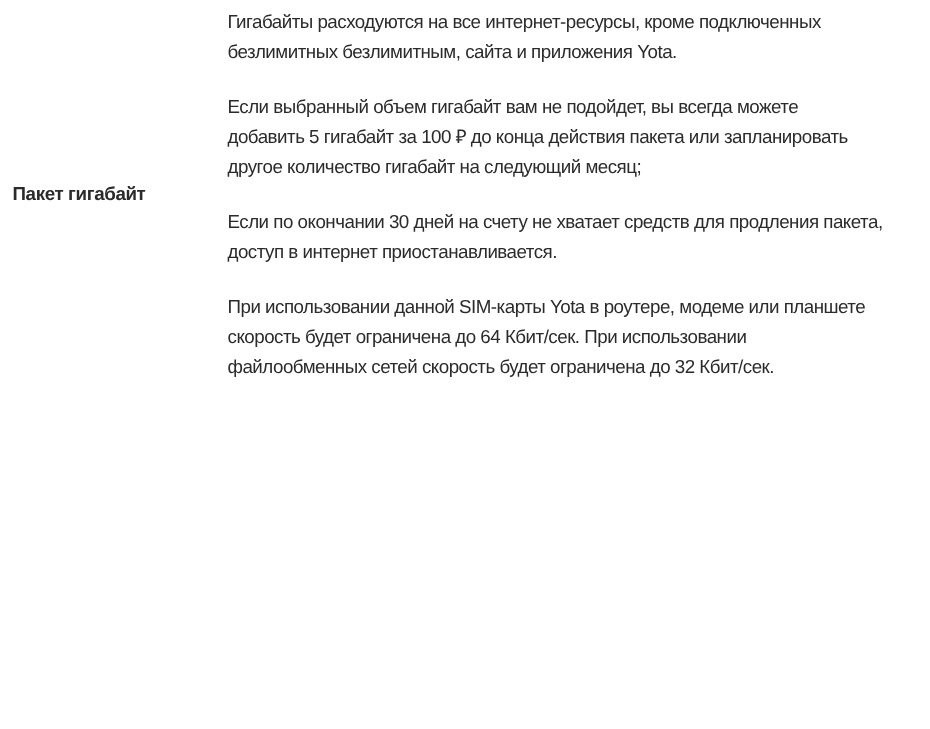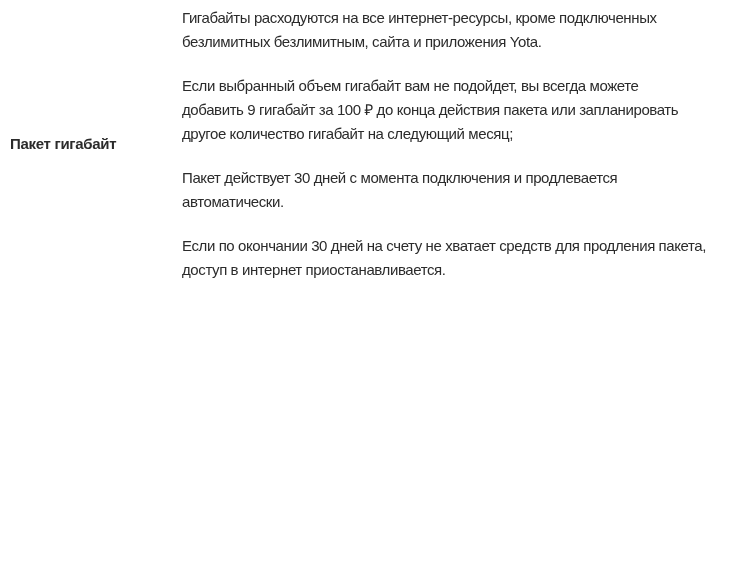--- a/index.html
+++ b/index.html
@@ -65,28 +65,29 @@
 
     <div class="left-col">
       <h2 class="row-title">Пакет гигабайт</h2>
     </div>
 
     <div class="right-col">
       <p>Гигабайты расходуются на все интернет-ресурсы, кроме подключенных
 безлимитных безлимитным, сайта и приложения Yota.</p>
 
       <p>Если выбранный объем гигабайт вам не подойдет, вы всегда можете
-добавить 9 гигабайт за 100 ₽ до конца действия пакета или запланировать
+добавить 5 гигабайт за 100 ₽ до конца действия пакета или запланировать
 другое количество гигабайт на следующий месяц;</p>
 
 
-      <p>Пакет действует 30 дней с момента подключения и продлевается
-автоматически.</p>
 
 
       <p>Если по окончании 30 дней на счету не хватает средств для продления пакета,
 доступ в интернет приостанавливается.</p>
 
+      <p>При использовании данной SIM-карты Yota в роутере, модеме или планшете
+скорость будет ограничена до 64 Кбит/сек. При использовании
+файлообменных сетей скорость будет ограничена до 32 Кбит/сек.</p>
 
     </div>
 
   </div>
 </div>
 
 </body></html>

